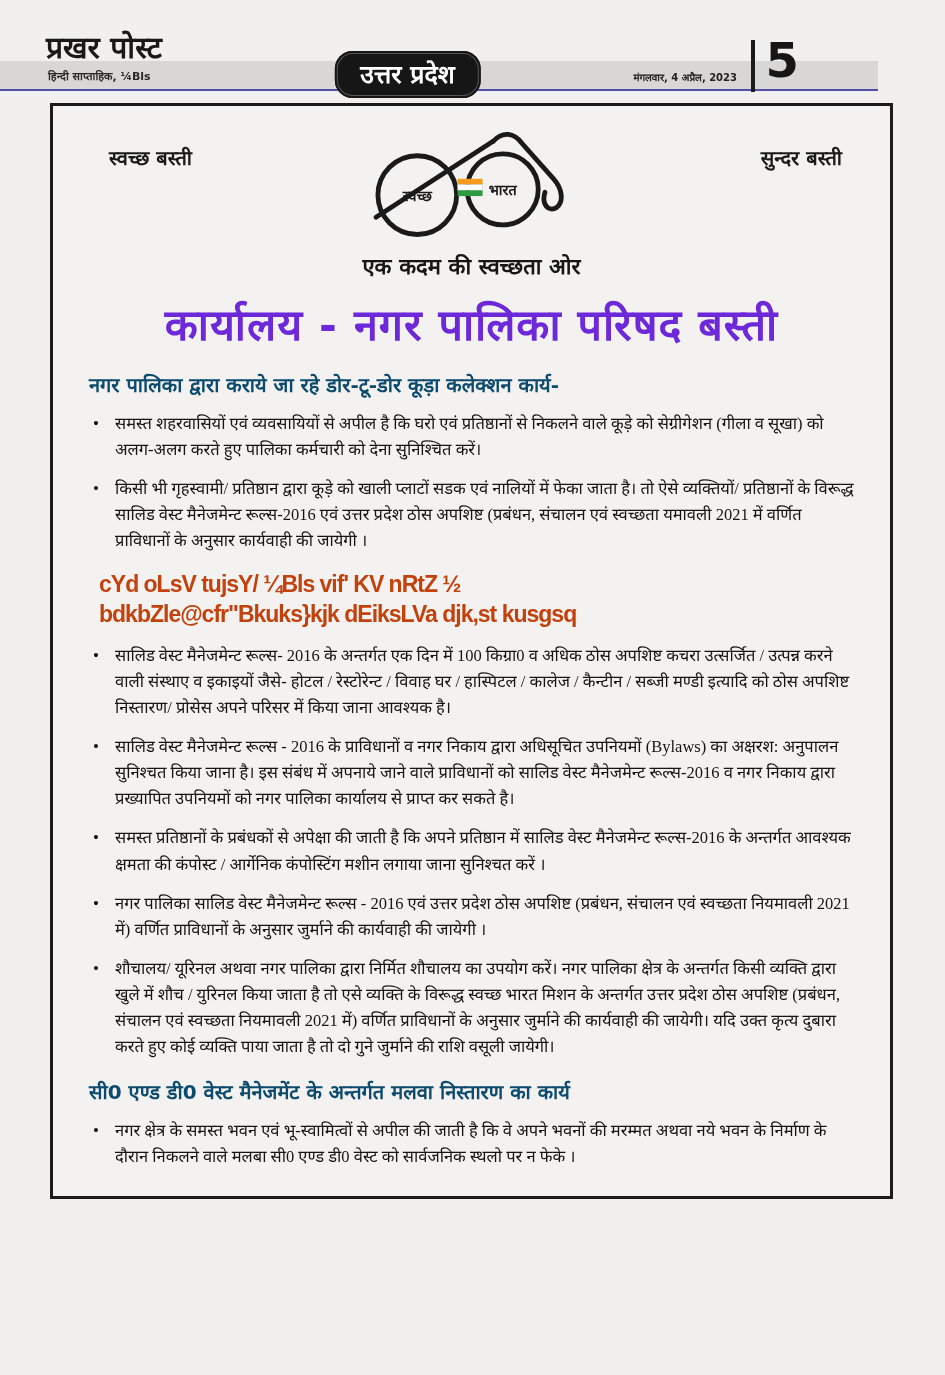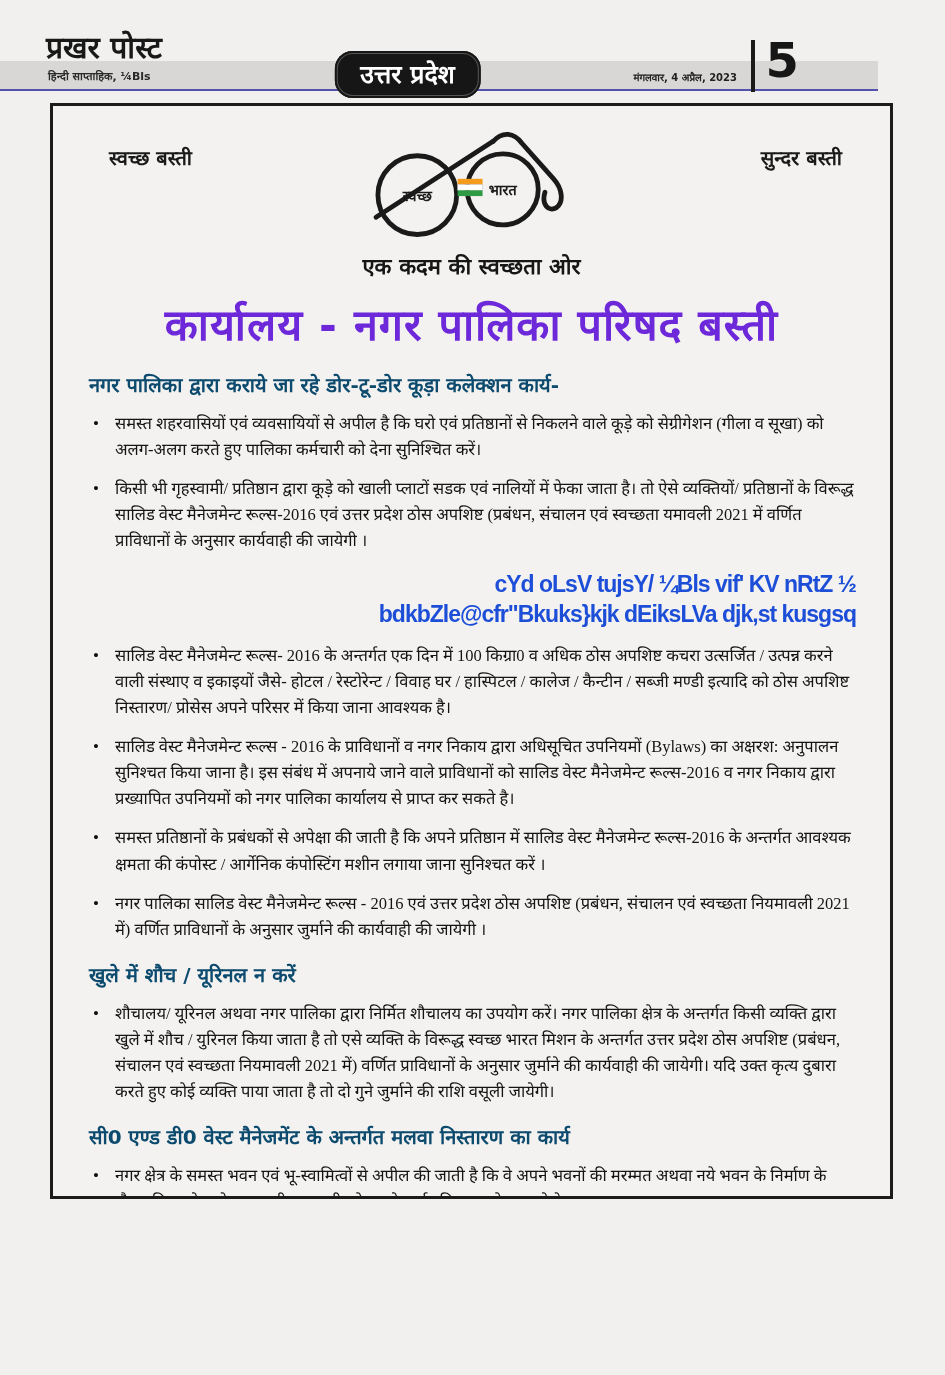--- a/index.html
+++ b/index.html
@@ -70,21 +70,21 @@
   .bullets { list-style:none; }
   .bullet {
     position:relative; padding-left:28px; margin-top:13px;
     font-size:16.5px; line-height:1.58; color:#141414; text-align:left;
   }
   .bullet::before {
     content:"•"; position:absolute; left:6px; top:0px; font-size:17px; color:#111;
   }
   .kruti {
     font-family:"Liberation Sans", sans-serif; font-weight:bold;
-    font-size:23px; line-height:1.3; color:#1d4ed8; margin:16px 0 4px 12px; letter-spacing:-1px;text-align:right;
+    font-size:23px; line-height:1.3; color:#c2410c; margin:16px 0 4px 12px; letter-spacing:-1px;
   }
   svg text { font-family:"DejaVu Sans", sans-serif; font-weight:bold; }
 </style>
 </head>
 <body>
 
 <div class="np-header">
   <div class="gray-band"></div>
   <div class="blue-line"></div>
   <div class="masthead">प्रखर पोस्ट</div>
@@ -132,21 +132,20 @@
       <div>bdkbZle@cfr"Bkuks}kjk dEiksLVa djk,st kusgsq</div>
     </div>
 
     <ul class="bullets">
       <li class="bullet">सालिड वेस्ट मैनेजमेन्ट रूल्स- 2016 के अन्तर्गत एक दिन में 100 किग्रा0 व अधिक ठोस अपशिष्ट कचरा उत्सर्जित / उत्पन्न करने वाली संस्थाए व इकाइयों जैसे- होटल / रेस्टोरेन्ट / विवाह घर / हास्पिटल / कालेज / कैन्टीन / सब्जी मण्डी इत्यादि को ठोस अपशिष्ट निस्तारण/ प्रोसेस अपने परिसर में किया जाना आवश्यक है।</li>
       <li class="bullet">सालिड वेस्ट मैनेजमेन्ट रूल्स - 2016 के प्राविधानों व नगर निकाय द्वारा अधिसूचित उपनियमों (Bylaws) का अक्षरश: अनुपालन सुनिश्चत किया जाना है। इस संबंध में अपनाये जाने वाले प्राविधानों को सालिड वेस्ट मैनेजमेन्ट रूल्स-2016 व नगर निकाय द्वारा प्रख्यापित उपनियमों को नगर पालिका कार्यालय से प्राप्त कर सकते है।</li>
       <li class="bullet">समस्त प्रतिष्ठानों के प्रबंधकों से अपेक्षा की जाती है कि अपने प्रतिष्ठान में सालिड वेस्ट मैनेजमेन्ट रूल्स-2016 के अन्तर्गत आवश्यक क्षमता की कंपोस्ट / आर्गेनिक कंपोस्टिंग मशीन लगाया जाना सुनिश्चत करें ।</li>
       <li class="bullet">नगर पालिका सालिड वेस्ट मैनेजमेन्ट रूल्स - 2016 एवं उत्तर प्रदेश ठोस अपशिष्ट (प्रबंधन, संचालन एवं स्वच्छता नियमावली 2021 में) वर्णित प्राविधानों के अनुसार जुर्माने की कार्यवाही की जायेगी ।</li>
     </ul>
 
-    <div class="section-heading">खुले में शौच / यूरिनल न करें</div>
     <ul class="bullets">
       <li class="bullet">शौचालय/ यूरिनल अथवा नगर पालिका द्वारा निर्मित शौचालय का उपयोग करें। नगर पालिका क्षेत्र के अन्तर्गत किसी व्यक्ति द्वारा खुले में शौच / युरिनल किया जाता है तो एसे व्यक्ति के विरूद्ध स्वच्छ भारत मिशन के अन्तर्गत उत्तर प्रदेश ठोस अपशिष्ट (प्रबंधन, संचालन एवं स्वच्छता नियमावली 2021 में) वर्णित प्राविधानों के अनुसार जुर्माने की कार्यवाही की जायेगी। यदि उक्त कृत्य दुबारा करते हुए कोई व्यक्ति पाया जाता है तो दो गुने जुर्माने की राशि वसूली जायेगी।</li>
     </ul>
 
     <div class="section-heading">सी0 एण्ड डी0 वेस्ट मैनेजमेंट के अन्तर्गत मलवा निस्तारण का कार्य</div>
     <ul class="bullets">
       <li class="bullet">नगर क्षेत्र के समस्त भवन एवं भू-स्वामित्वों से अपील की जाती है कि वे अपने भवनों की मरम्मत अथवा नये भवन के निर्माण के दौरान निकलने वाले मलबा सी0 एण्ड डी0 वेस्ट को सार्वजनिक स्थलो पर न फेके ।</li>
 
     </ul>
 

